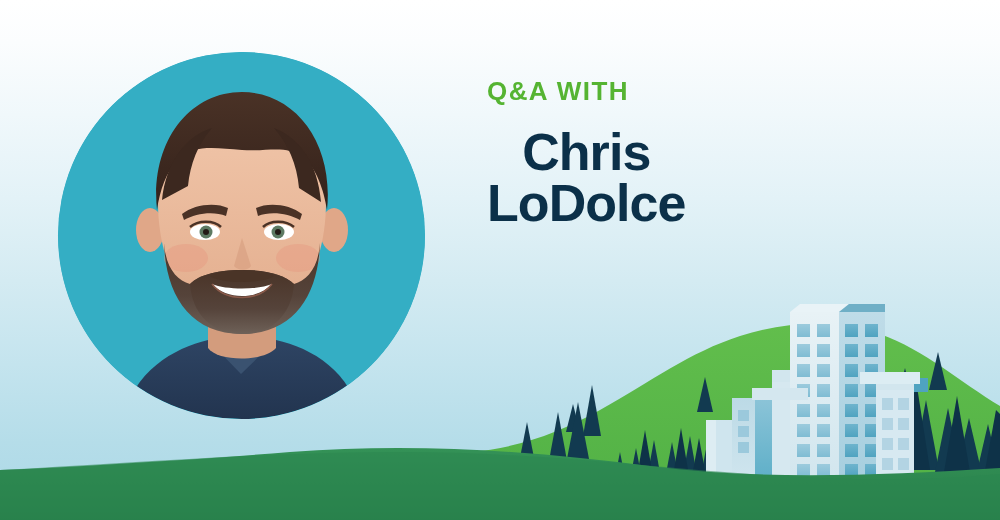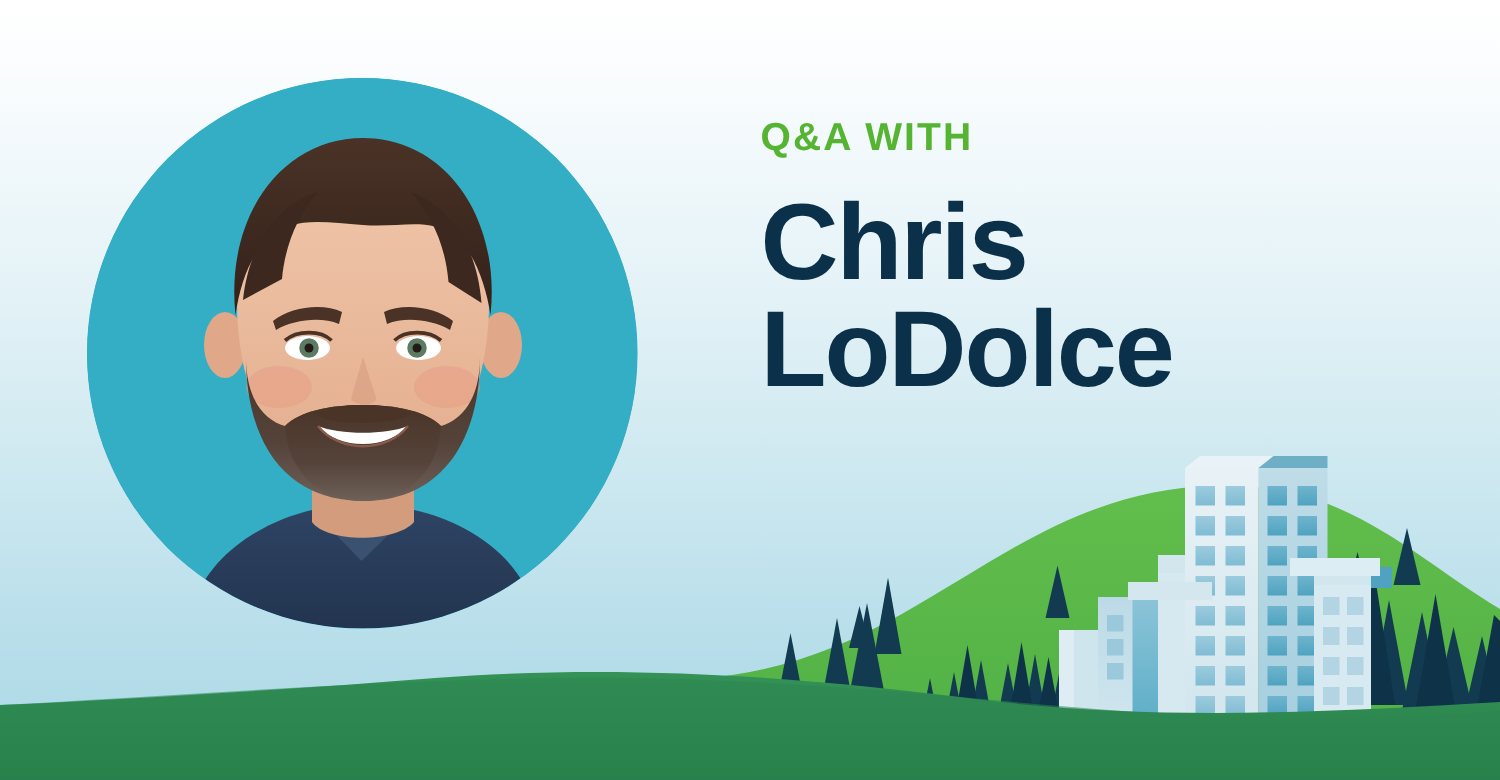--- a/index.html
+++ b/index.html
@@ -41,39 +41,40 @@
     border-radius:50%;
     overflow:hidden;
     background:#34aec4;
     z-index:5;
   }
   .portrait-svg { display:block; width:367px; height:367px; }
 
   
   .text-block {
     position:absolute;
-    left:507px; top:78px;
+    left:487px; top:78px;
     z-index:6;
   }
   .eyebrow {
     font-size:26px;
     font-weight:bold;
     letter-spacing:0.055em;
     color:#55B432;
     line-height:1;
     margin-bottom:23px;
     white-space:nowrap;
   }
   .headline {
-    font-size:72px;
+    font-size:52px;
     font-weight:bold;
     color:#0B3049;
     line-height:0.99;
     letter-spacing:-0.018em;
     white-space:pre-line;
+    text-align:center;
   }
 </style>
 </head>
 <body>
 
 <div class="banner">
 
   <svg class="scenery" viewBox="0 0 1000 520" preserveAspectRatio="none" aria-hidden="true">
     <defs>
       <linearGradient id="gWinL" x1="0" y1="0" x2="0" y2="1">

